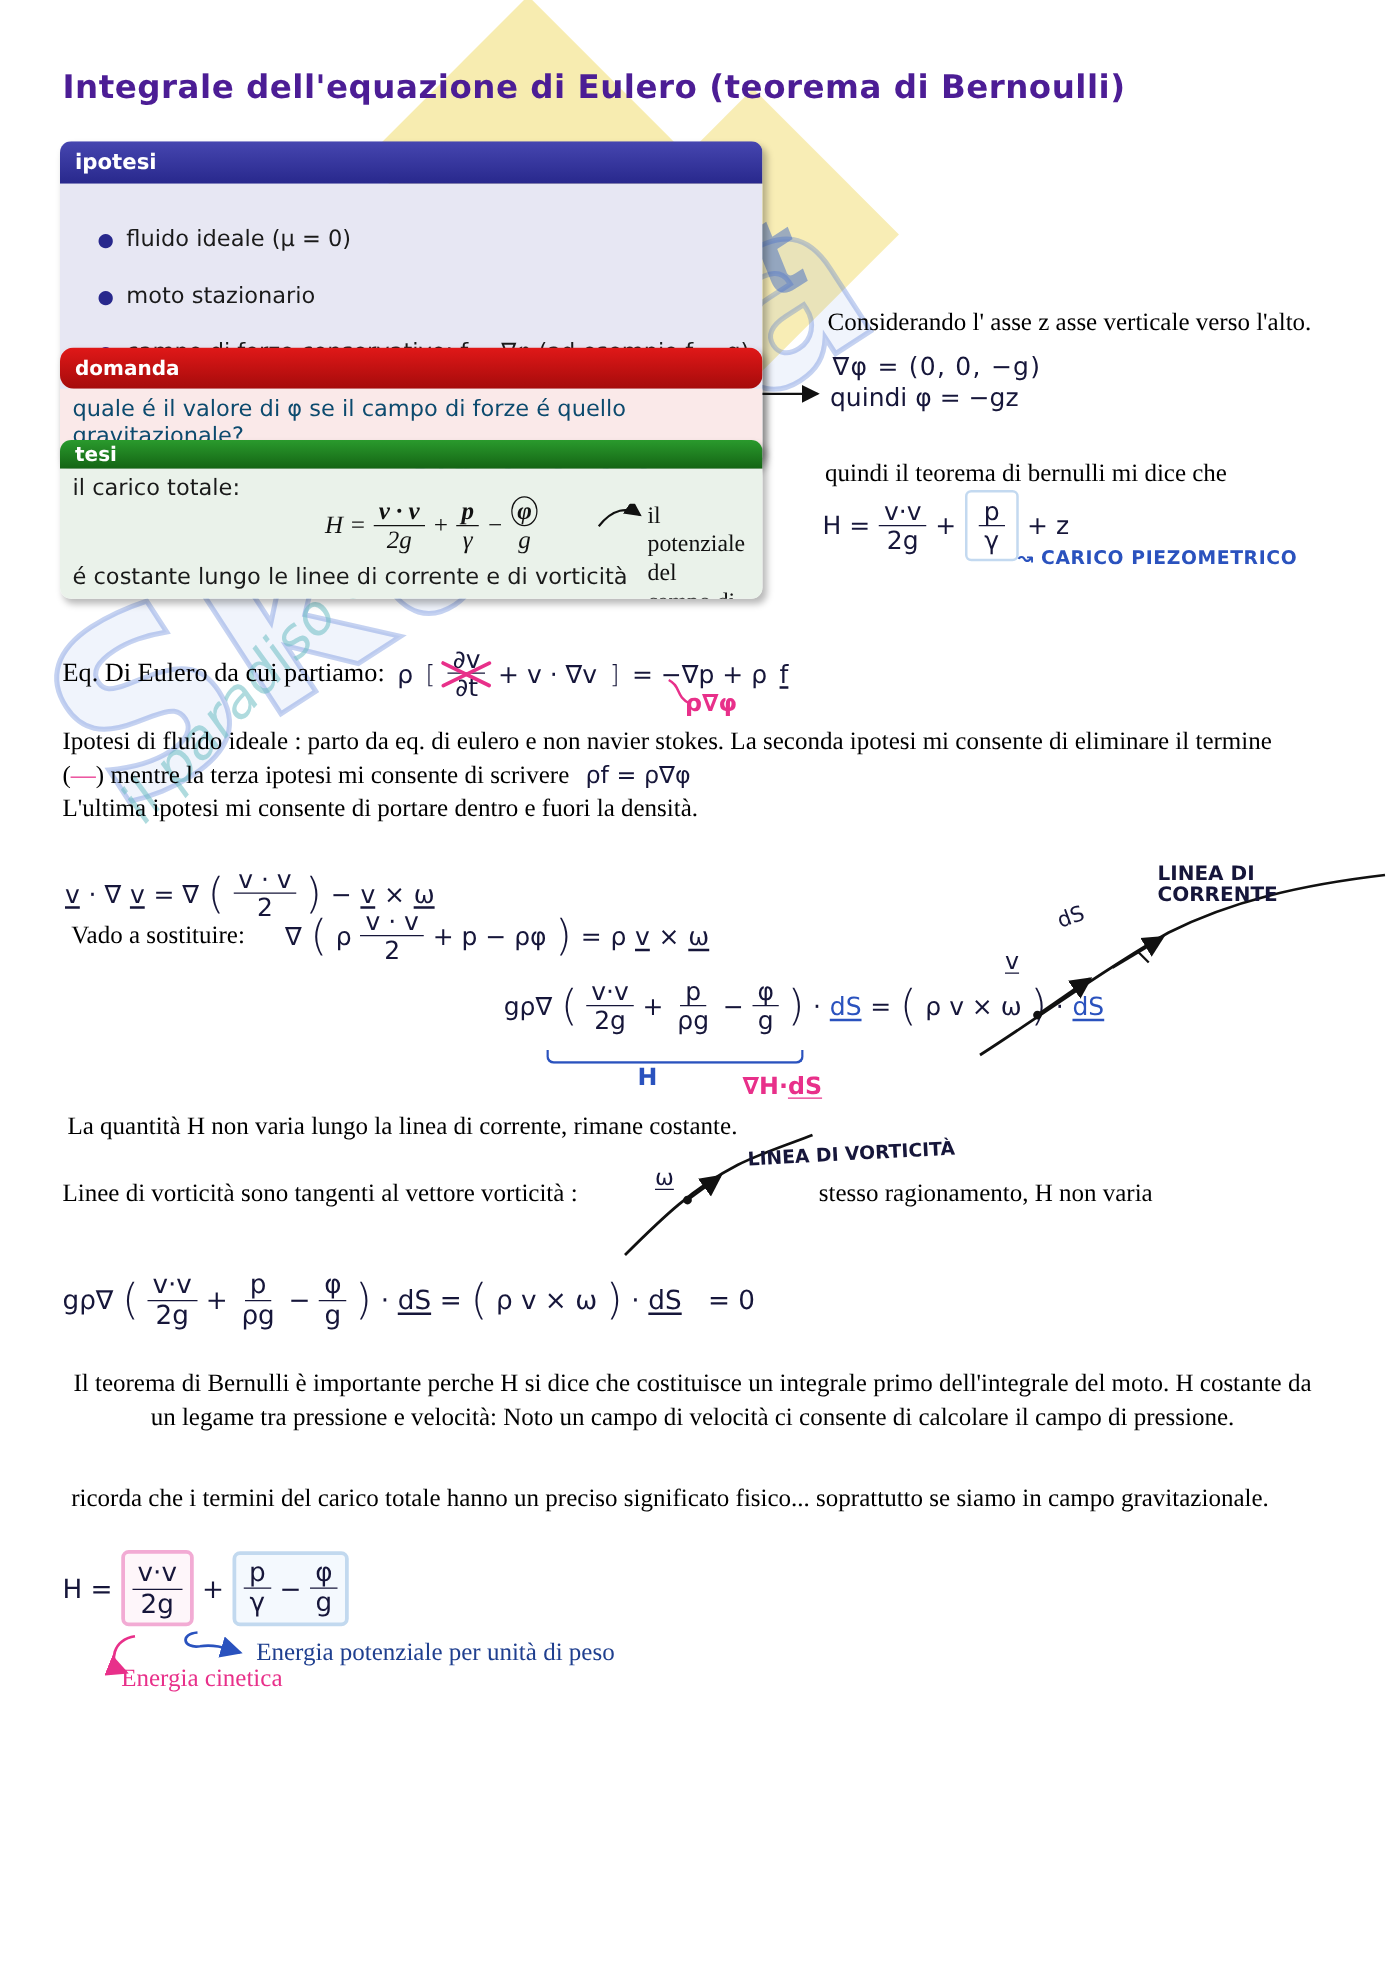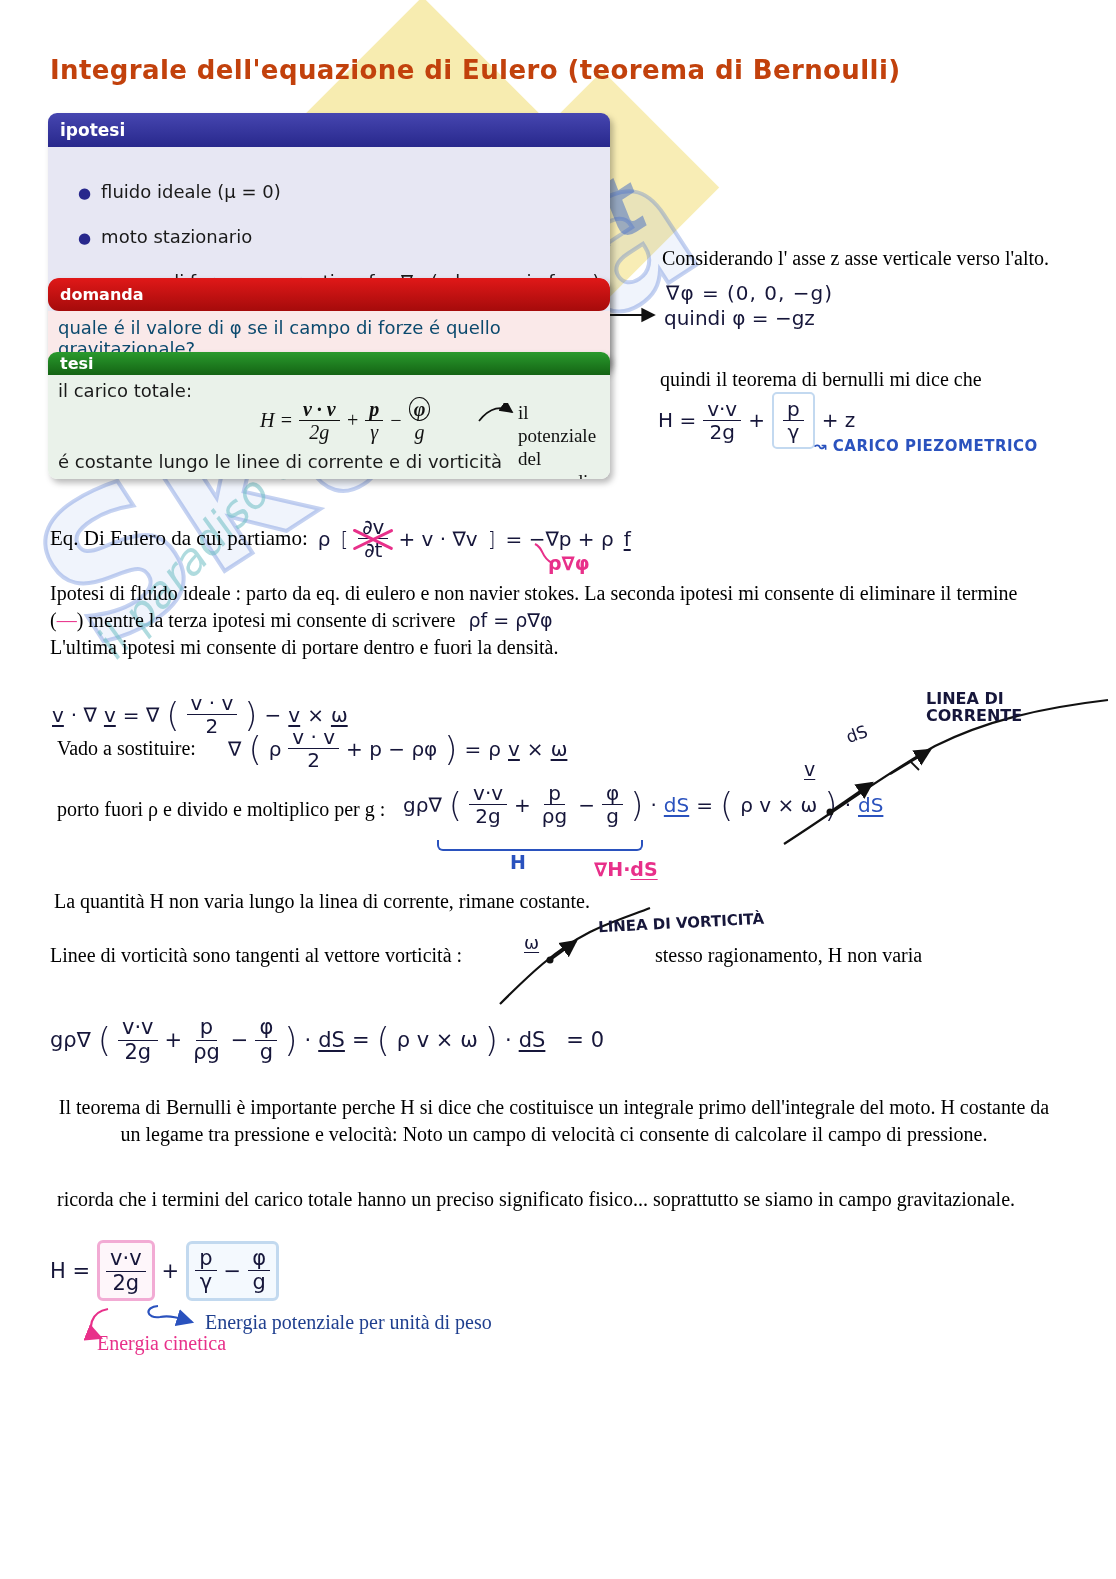--- a/index.html
+++ b/index.html
@@ -29,21 +29,21 @@
   .u{text-decoration:underline;text-underline-offset:3px;}
   .bk{font-size:34px;font-weight:200;line-height:.9;}
   .pink{color:#e8308a;}
   .blue{color:#2a52be;}
   .crossed{position:relative;}
   .crossed::before,.crossed::after{content:"";position:absolute;left:-7px;right:-7px;top:48%;
     height:2.6px;background:#e8308a;border-radius:2px;}
   .crossed::before{transform:rotate(26deg);}
   .crossed::after{transform:rotate(-26deg);}
   
-  #title{left:50px;top:55px;font-size:26px;font-weight:800;letter-spacing:.4px;color:#c2410c;}
+  #title{left:50px;top:55px;font-size:26px;font-weight:800;letter-spacing:.4px;color:#4c1d95;}
   
   .nbox{position:absolute;left:48px;width:562px;border-radius:9px;z-index:2;
         box-shadow:3px 4px 6px rgba(0,0,0,0.28);overflow:hidden;}
   .nbox .hd{color:#fff;font-size:17px;font-weight:bold;padding:7px 12px;}
   #box-ipotesi{top:113px;}
   #box-ipotesi .hd{background:linear-gradient(180deg,#4646b0,#28288c);}
   #box-ipotesi .bd{background:#e7e7f3;padding:10px 10px 12px 16px;}
   #box-ipotesi li{list-style:none;margin:24px 0;font-size:18px;color:#1a1a1a;}
   #box-ipotesi ul{margin:0;padding:0 0 0 14px;}
   .blt{color:#28288c;font-size:15px;margin-right:10px;}
@@ -268,21 +268,20 @@
       </span>
     <span>+ p − ρφ</span>
       <span class="bk">)</span>
     <span>=</span>
       <span>ρ</span>
     <span class="u">v</span>
       <span>×</span>
       <span class="u">ω</span>
   </div>
 
-  <div class="abs ser" id="porto-lbl">porto fuori ρ e divido e moltiplico per g :</div>
   <div class="mrow hand" id="porto">
     <span>gρ∇</span>
       <span class="bk">(</span>
     <span class="frac">
         <span class="num">v·v</span>
         <span class="den">2g</span>
       </span>
     <span>+</span>
     <span class="frac">
         <span class="num">p</span>

